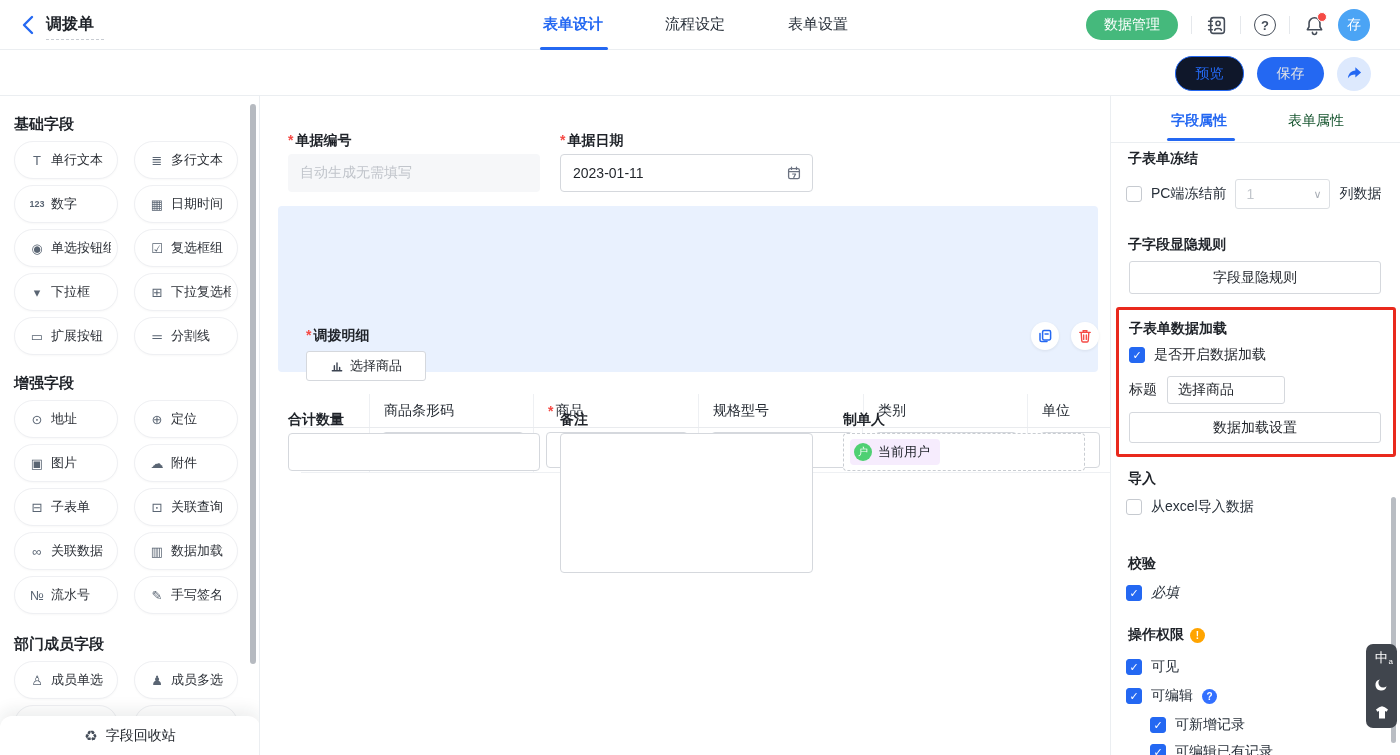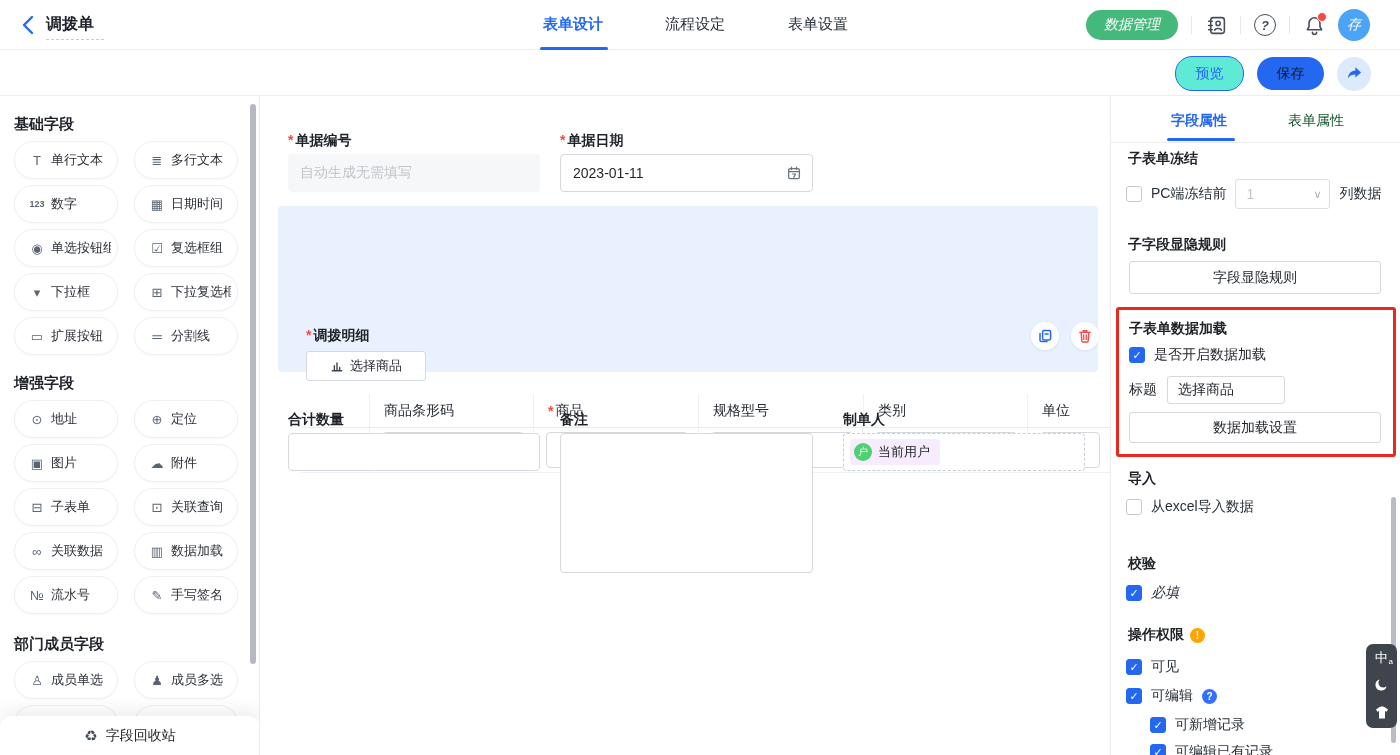--- a/index.html
+++ b/index.html
@@ -16,38 +16,38 @@
   
   #topbar{left:0;top:0;width:1400px;height:50px;background:#fff;border-bottom:1px solid #ebeef1;z-index:20;padding-left:12px;}
   #tb-back{left:20px;top:15px;width:16px;height:20px;cursor:pointer;}
   #tb-title{left:46px;top:14px;font-size:16px;font-weight:bold;}
   #tb-title-line{left:46px;top:39px;width:58px;height:1px;border-bottom:1px dashed #c8ccd2;}
   .tb-tab{top:15px;font-size:15px;color:#28303a;cursor:pointer;}
   #tb-tab0{left:543px;color:#2468f2;font-weight:bold;}
   #tb-tab1{left:665px;}
   #tb-tab2{left:788px;}
   #tb-underline{left:540px;top:47px;width:68px;height:3px;background:#2468f2;border-radius:2px;}
-  #tb-right{right:30px;top:9px;gap:13px;font-style:italic;}
+  #tb-right{right:30px;top:9px;gap:13px;}
   #btn-datamanage{height:30px;padding:0 18px;background:#45b97c;color:#fff;border-radius:15px;
       font-size:14px;display:flex;align-items:center;cursor:pointer;}
   .tb-ic{width:22px;height:22px;display:flex;align-items:center;justify-content:center;cursor:pointer;}
   #help-ic{width:20px;height:20px;border:1.5px solid #454d59;border-radius:50%;color:#454d59;
       font-size:13px;font-weight:bold;display:flex;align-items:center;justify-content:center;}
   #bell-wrap{position:relative;}
   #bell-dot{position:absolute;right:-2px;top:-2px;width:8px;height:8px;background:#f54a45;border-radius:50%;border:1.5px solid #fff;}
   #avatar{width:32px;height:32px;border-radius:50%;background:#4ba4f5;color:#fff;font-size:14px;
       display:flex;align-items:center;justify-content:center;cursor:pointer;}
   
   #subbar{left:0;top:50px;width:1400px;height:46px;background:#fff;border-bottom:1px solid #ebeef1;z-index:19;}
   #sub-left{left:25px;top:0;height:46px;gap:34px;}
   .sub-link{display:flex;align-items:center;gap:6px;color:#2468f2;font-size:14px;cursor:pointer;}
   #sub-right{right:29px;top:6px;gap:13px;}
   #btn-preview{width:67px;height:33px;border:1px solid #2468f2;border-radius:17px;color:#2468f2;
-      display:flex;align-items:center;justify-content:center;background:#5eead4;cursor:pointer;text-align:center;}
-  #btn-save{width:67px;height:33px;border-radius:17px;color:#0f172a;background:#2468f2;
+      display:flex;align-items:center;justify-content:center;background:#0f172a;cursor:pointer;text-align:center;}
+  #btn-save{width:67px;height:33px;border-radius:17px;color:#e5e5e5;background:#2468f2;
       display:flex;align-items:center;justify-content:center;cursor:pointer;}
   #btn-share{width:34px;height:34px;border-radius:50%;background:#dde9fd;display:flex;align-items:center;justify-content:center;cursor:pointer;}
   
   #sidebar{left:0;top:96px;width:260px;height:659px;background:#fff;border-right:1px solid #ebeef1;overflow:hidden;z-index:5;}
   .sb-sec{position:absolute;left:14px;width:232px;}
   #sec-basic{top:19px;} #sec-enh{top:278px;} #sec-dept{top:539px;}
   .sb-title{font-size:15px;font-weight:bold;height:20px;margin-bottom:6px;}
   .pill-grid{display:flex;flex-wrap:wrap;gap:6px 16px;}
   .pill{width:104px;height:38px;border:1px solid #eff0f3;border-radius:19px;background:#fff;
       display:flex;align-items:center;gap:5px;padding:0 6px 0 13px;box-sizing:border-box;cursor:grab;

